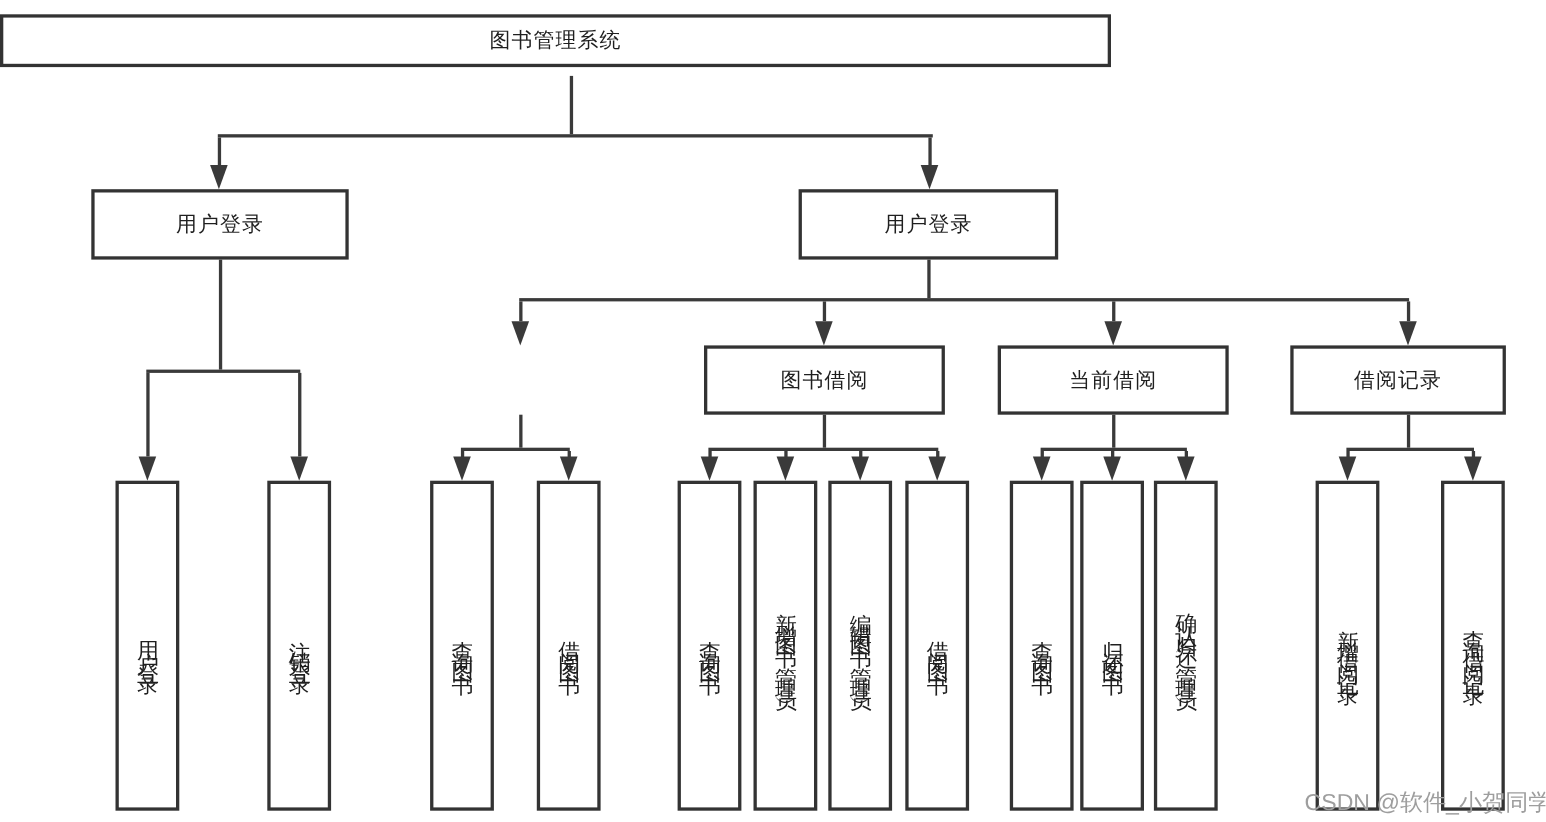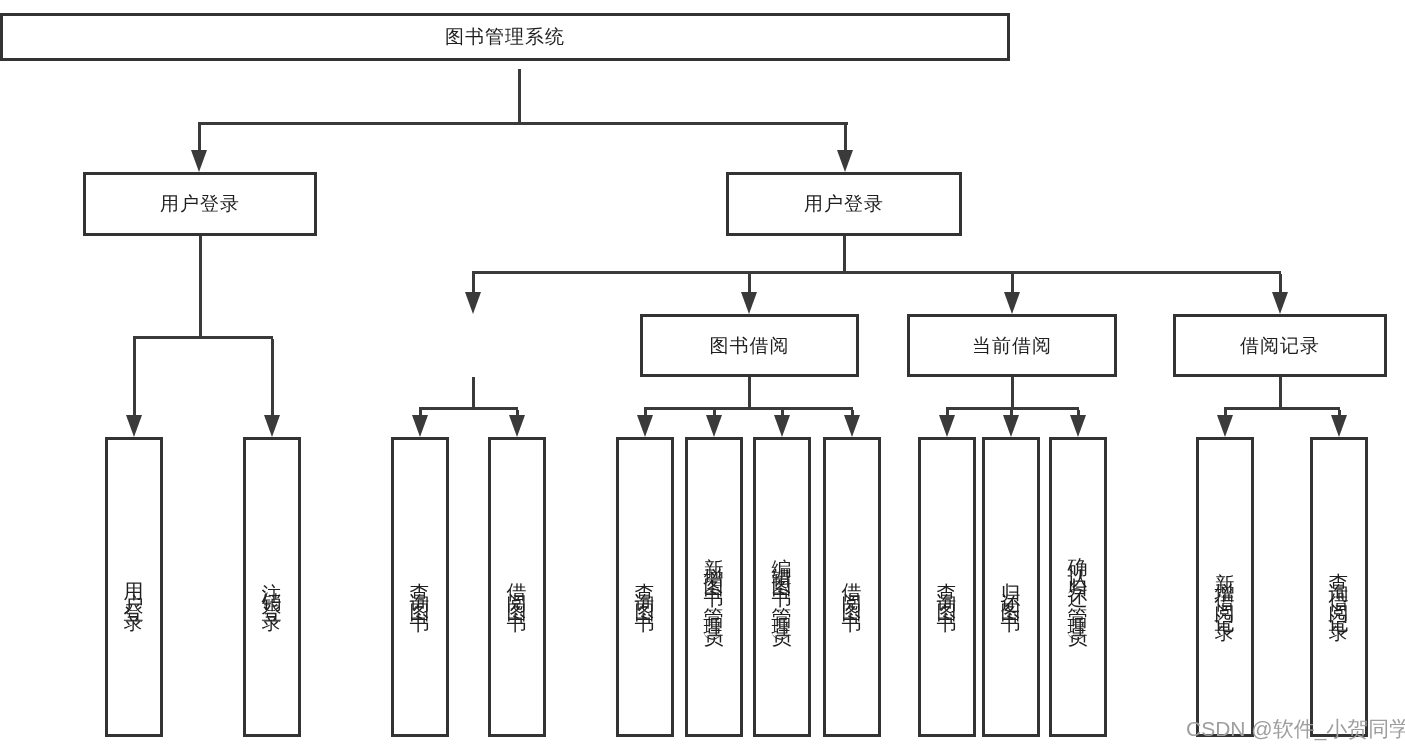--- a/index.html
+++ b/index.html
@@ -100,21 +100,21 @@
   <div class="arrow" style="left:1004px;top:292px"></div>
   <div class="vline" style="left:1279px;top:274px;height:18px"></div>
   <div class="arrow" style="left:1272px;top:292px"></div>
 
   <div class="box h-box" style="left:640px;top:314px;width:219px;height:63px">
     <span>图书借阅</span>
   </div>
   <div class="box h-box" style="left:907px;top:314px;width:210px;height:63px">
     <span>当前借阅</span>
   </div>
-  <div class="box h-box" style="left:1173px;top:314px;width:214px;height:63px">
+  <div class="box h-box" style="left:1173px;top:314px;width:196px;height:63px">
     <span>借阅记录</span>
   </div>
 
   <div class="vline" style="left:472px;top:377px;height:30px"></div>
   <div class="hline" style="left:419px;top:407px;width:99px"></div>
   <div class="vline" style="left:419px;top:410px;height:6px"></div>
   <div class="arrow" style="left:412px;top:415px"></div>
   <div class="vline" style="left:516px;top:410px;height:6px"></div>
   <div class="arrow" style="left:509px;top:415px"></div>
 

